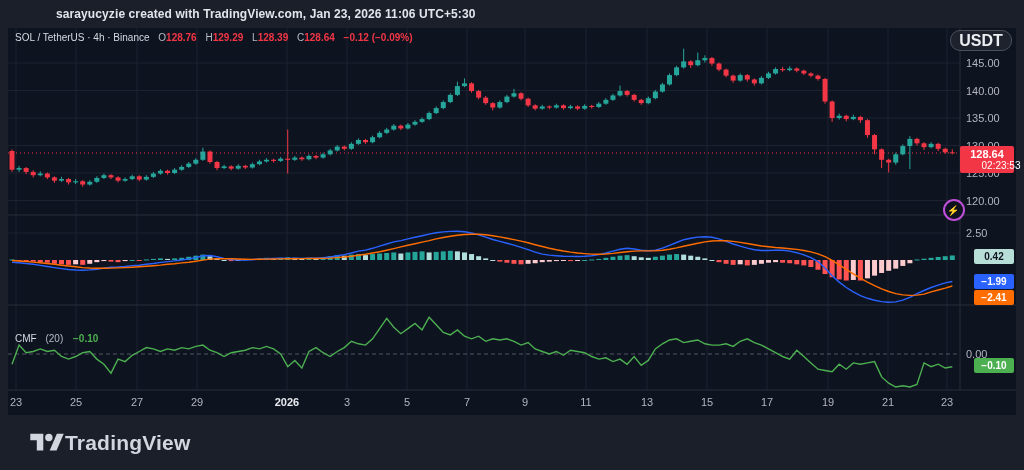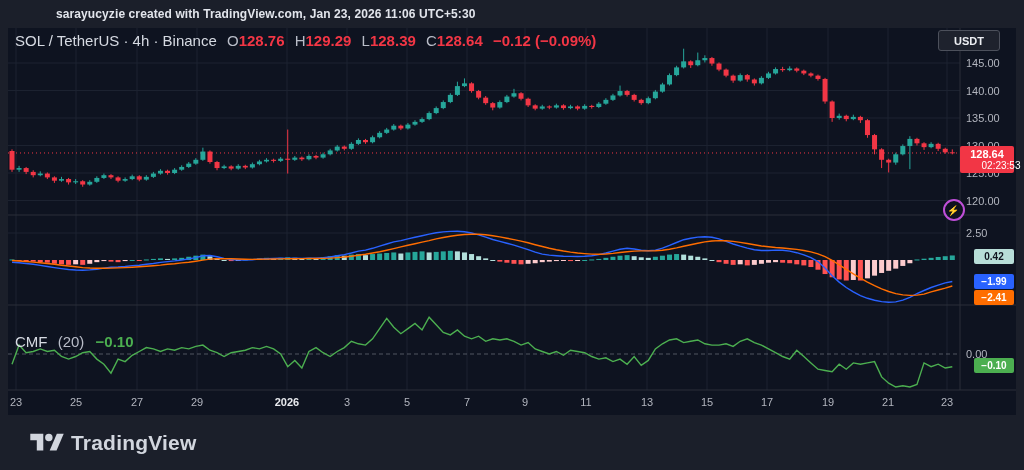--- a/index.html
+++ b/index.html
@@ -2,51 +2,51 @@
 <html><head>
 <meta charset="utf-8">
 <style>
   html,body{margin:0;padding:0;width:1024px;height:470px;overflow:hidden;
     background:#1b1f2a;font-family:"Liberation Sans",sans-serif;}
   .topbar{position:absolute;left:0;top:0;width:1024px;height:28px;
     display:flex;align-items:center;background:#1b1f2a;padding-left:46px;}
   .topbar span{margin-left:10px;font-size:12px;font-weight:700;color:#e2e5ec;letter-spacing:.1px;}
   .chart{position:absolute;left:8px;top:28px;width:1008px;height:387px;background:#0e1320;}
   svg{display:block}
-  .legend{position:absolute;left:7px;font-size:15px;color:#c6cad3;white-space:nowrap;z-index:5;}
+  .legend{position:absolute;left:7px;font-size:10px;color:#c6cad3;white-space:nowrap;z-index:5;}
   .legend .sym{color:#d6dae2;}
   .legend .lt{color:#b9bdc8;margin-left:6px;}
   .legend .vr{color:#f23645;font-weight:700;}
   .legend .vw{color:#dcdfe6;font-weight:700;margin-left:7px;}
   .legend .vb{color:#3d7bff;font-weight:700;margin-left:7px;}
   .legend .vo{color:#ff8000;font-weight:700;margin-left:7px;}
   .legend .vg{color:#4caf50;font-weight:700;margin-left:7px;}
   .lg-main{top:4px;}
   .lg-macd{top:197px;}
   .lg-cmf{top:305px;}
-  .usdt{position:absolute;top:2px;right:16px;width:60px;height:19px;background:#1e222d;
-    border:1px solid #4c505b;border-radius:3px;color:#eceef2;font-size:11px;font-weight:700;
+  .usdt{position:absolute;top:2px;right:4px;width:60px;height:19px;background:#1e222d;
+    border:1px solid #4c505b;border-radius:10px;color:#eceef2;font-size:16px;font-weight:700;
     display:flex;align-items:center;justify-content:center;z-index:6;cursor:pointer;}
   .pricebox{position:absolute;right:2px;top:118px;width:54px;height:27px;background:#f23645;
     border-radius:2px;color:#fff;display:flex;flex-direction:column;align-items:center;
     justify-content:center;z-index:6;}
   .pricebox .pv{font-size:11px;font-weight:700;line-height:12px;}
   .pricebox .cd{font-size:10px;line-height:11px;margin-left:28px;}
   .vbox{position:absolute;right:2px;width:40px;height:15px;border-radius:2px;color:#fff;
     font-size:10px;font-weight:700;display:flex;align-items:center;justify-content:center;z-index:6;}
   .vb-hist{top:221px;background:#b8ded8;color:#10141f;}
   .vb-macd{top:246px;background:#2962ff;}
   .vb-sig{top:262px;background:#ff6d00;}
   .vb-cmf{top:330px;background:#4caf50;}
   .flash{position:absolute;left:935px;top:171px;width:18px;height:18px;border:2px solid #bf4fd8;
     border-radius:50%;background:rgba(14,19,32,.85);display:flex;align-items:center;
     justify-content:center;font-size:10px;color:#f0eef5;z-index:6;cursor:pointer;}
   .footer{position:absolute;left:0;top:415px;width:1024px;height:55px;background:#1b1f2a;
     display:flex;align-items:center;}
-  .tvlogo{margin-left:30px;display:flex;align-items:center;gap:7px;cursor:pointer;}
+  .tvlogo{margin-left:30px;display:flex;align-items:center;gap:1px;cursor:pointer;}
   .tvlogo .lg-text{font-size:21px;font-weight:700;color:#d2d6de;letter-spacing:.2px;}
 </style>
 </head>
 <body>
 
 <div class="topbar">
   <span>sarayucyzie created with TradingView.com, Jan 23, 2026 11:06 UTC+5:30</span>
 </div>
 
 <div class="chart">

